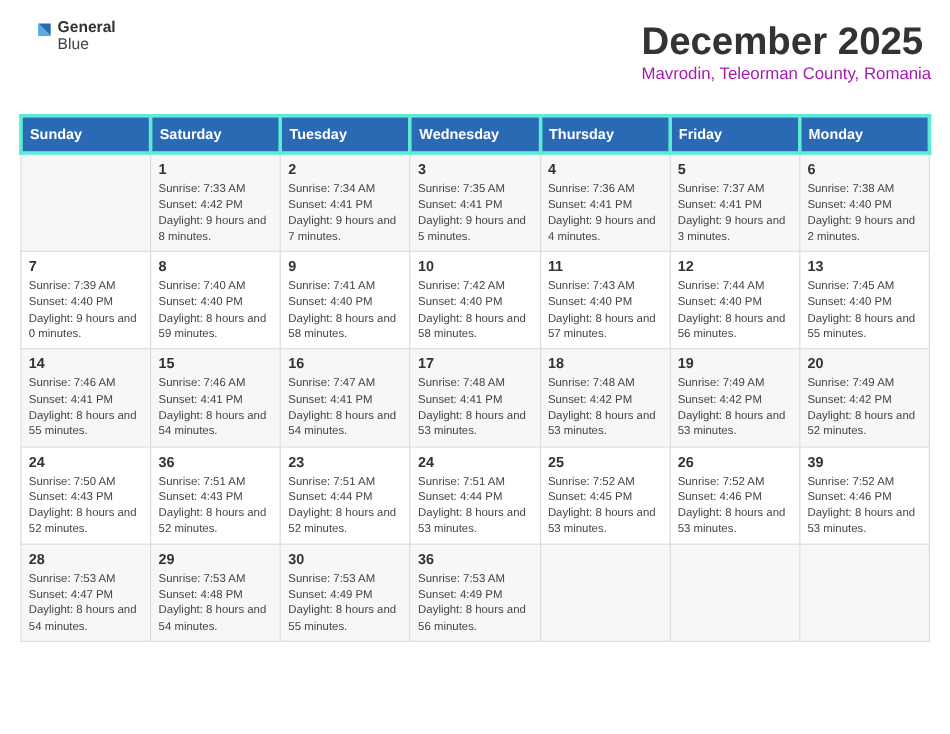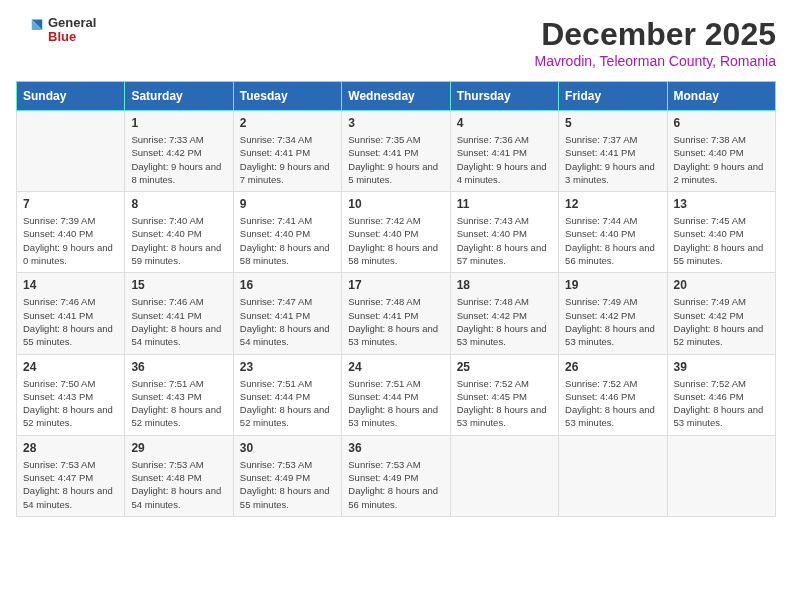--- a/index.html
+++ b/index.html
@@ -7,48 +7,48 @@
       font-family: Arial, sans-serif;
       background: #fff;
       width: 792px;
       min-height: 612px;
       padding: 16px;
     }
     .header-section {
       display: flex;
       justify-content: space-between;
       align-items: flex-start;
-      margin-bottom: 12px;
+      margin-bottom: 26px;
     }
     .logo {
       display: flex;
       align-items: center;
       gap: 4px;
     }
     .logo-text {
       display: flex;
       flex-direction: column;
       line-height: 1.1;
     }
     .logo-general {
       font-size: 13px;
       font-weight: bold;
       color: #333;
     }
     .logo-blue {
       font-size: 13px;
-      font-weight: bold;
-      color: #b91c1c;
+      font-weight: normal;
+      color: #404040;
     }
     .logo-icon {
       width: 28px;
       height: 28px;
     }
     .title-section {
-      text-align: right;
+      text-align: left;
     }
     .month-title {
       font-size: 32px;
       font-weight: bold;
       color: #333;
     }
     .location-subtitle {
       font-size: 14px;
       color: #a21caf;
     }
@@ -59,21 +59,21 @@
     }
     thead tr {
       background-color: #2a6ab5;
       color: #fff;
     }
     thead th {
       padding: 7px 6px;
       text-align: left;
       font-size: 12px;
       font-weight: 600;
-      border: 1px solid #5eead4;
+      border: 3px solid #5eead4;
     }
     tbody tr {
       vertical-align: top;
       border: 1px solid #ddd;
     }
     tbody tr:nth-child(odd) {
       background-color: #f7f7f7;
     }
     tbody tr:nth-child(even) {
       background-color: #fff;

